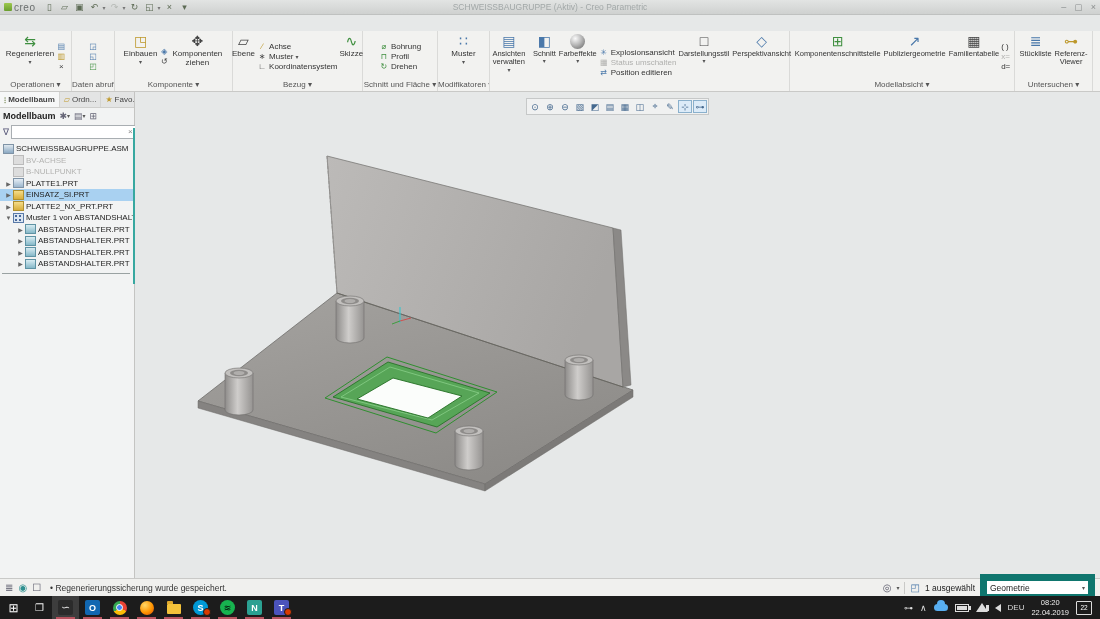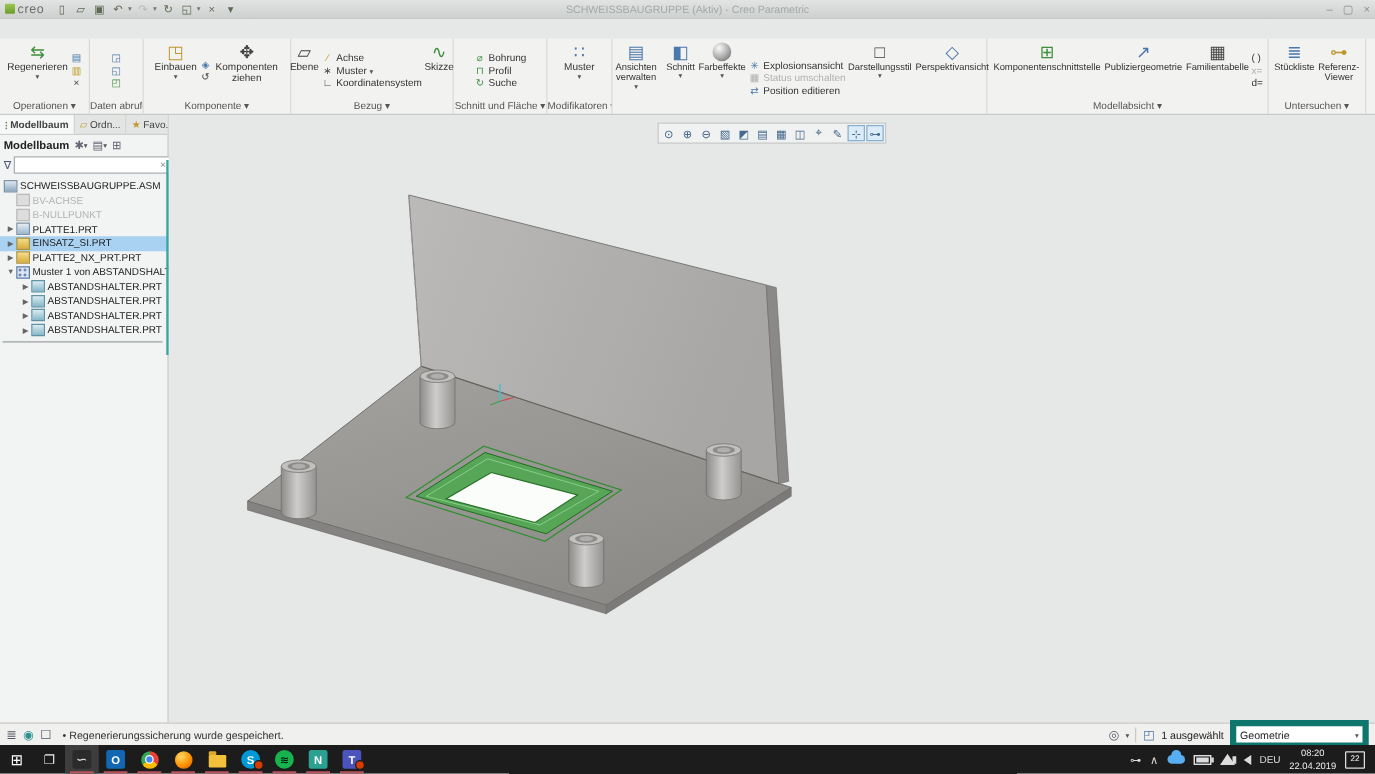--- a/index.html
+++ b/index.html
@@ -80,21 +80,21 @@
     font-size:9px;color:#44688e;}
   .gbtn.pressed{border:1px solid #8ab0cc;background:#dcebf8;box-sizing:border-box;}
   
   #statusbar{left:0;top:578px;width:1100px;height:18px;background:#f0f0ee;border-top:1px solid #c9c9c7;
     display:flex;align-items:center;padding:0 5px;box-sizing:border-box;font-size:8.5px;}
   .sicon{margin-right:5px;font-size:10px;color:#556;}
   .sicon.globe{color:#2e8f8f;}
   .msg{margin-left:4px;color:#333;}
   .sb-right{margin-left:auto;display:flex;align-items:center;gap:5px;}
   .vsep{width:1px;height:12px;background:#c9c9c7;}
-  .selfilter{width:95px;height:13px;border:5px solid #0f766e;background:#fff;display:flex;
+  .selfilter{width:95px;height:13px;border:7px solid #0f766e;background:#fff;display:flex;
     align-items:center;padding:0 3px;justify-content:space-between;}
   
   #taskbar{left:0;top:596px;width:1100px;height:23px;background:#1c1c1c;display:flex;align-items:center;color:#ddd;}
   .tb-start{width:27px;height:100%;display:flex;align-items:center;justify-content:center;font-size:12px;color:#fff;}
   .tb-search{width:198px;height:100%;background:#f4f5f6;color:#5a5a5a;display:flex;align-items:center;
     gap:5px;padding:0 7px;box-sizing:border-box;}
   .s-circle{width:9px;height:9px;border:1.5px solid #3c3c3c;border-radius:50%;flex:none;}
   .tb-search input{flex:1;border:none;outline:none;background:transparent;font-size:9px;color:#5a5a5a;
     font-family:inherit;min-width:0;}
   .mic{width:4px;height:7px;border:1px solid #555;border-radius:2px;position:relative;flex:none;margin-right:2px;}
@@ -253,21 +253,21 @@
           <div class="smallitem">
             <span class="smallicon ic-g">⌀</span>
             <span>Bohrung</span>
           </div>
           <div class="smallitem">
             <span class="smallicon ic-g">⊓</span>
             <span>Profil</span>
           </div>
           <div class="smallitem">
             <span class="smallicon ic-g">↻</span>
-            <span>Suche</span>
+            <span>Drehen</span>
           </div>
         </div>
       </div>
       <div class="rlabel">Schnitt und Fläche ▾</div>
     </div>
 
     <div class="rgroup" style="width:52px">
       <div class="ritems">
         <div class="bigbtn">
           <span class="bigicon ic-b">∷</span>

